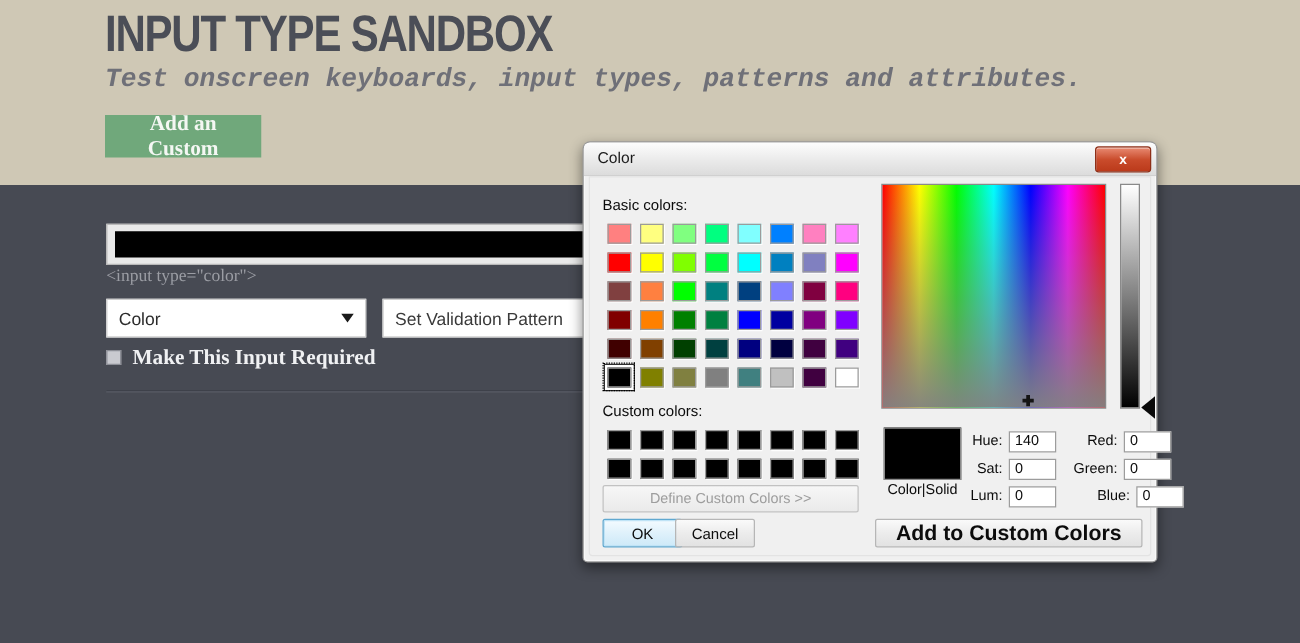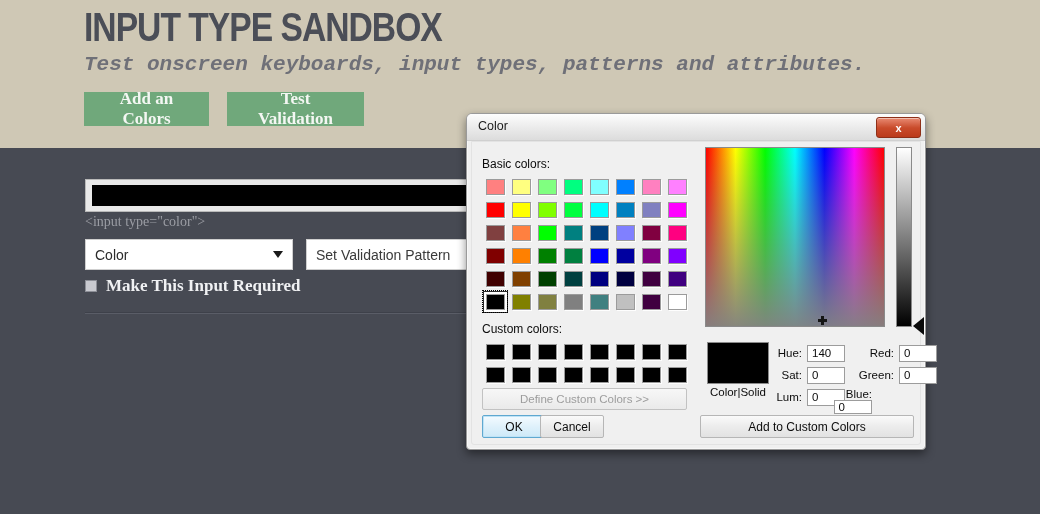--- a/index.html
+++ b/index.html
@@ -221,38 +221,37 @@
     font-size:11.5px;color:#0b0b0b;
     display:flex;align-items:center;padding-left:4px;cursor:text;
   }
   .hsl-col .flabel{width:30px;}
   .rgb-col .flabel{width:44px;}
   #row-hue{left:300px;top:202px;}
   #row-sat{left:300px;top:224px;align-items:center;}
   #row-lum{left:300px;top:246px;}
   #row-red{left:378px;top:202px;}
   #row-green{left:378px;top:224px;}
-  #row-blue{left:356px;top:246px;flex-direction:column;}
+  #row-blue{left:388px;top:246px;}
 
   #add-custom-btn{
     position:absolute;left:228px;top:273px;width:212px;height:21px;
     background:linear-gradient(#fafafa,#ececec 50%,#e2e2e2);
     border:1px solid #b6b6b6;border-radius:2px;
     display:flex;align-items:center;justify-content:center;
-    font-size:12px;color:#0c0c0c;cursor:pointer;
+    font-size:17px;color:#0c0c0c;cursor:pointer;font-weight:bold;
   }
 </style>
 </head>
 <body>
 
 <div id="page-header">
   <div id="page-title">INPUT TYPE SANDBOX</div>
   <div id="page-subtitle">Test onscreen keyboards, input types, patterns and attributes.</div>
-  <button class="hbtn" id="btn-add-input">Add an Colors</button>
-  <button class="hbtn" id="btn-test-validation">Test Validation</button>
+  <button class="hbtn" id="btn-add-input">Add an Custom</button>
 </div>
 
 <div id="form-area">
   <div id="color-input-wrap">
     <div id="color-input-swatch" style="background: rgb(0, 0, 0);"></div>
   </div>
   <div id="input-code-label">&lt;input type="color"&gt;</div>
 
   <div id="type-select">
     <span>Color</span>

